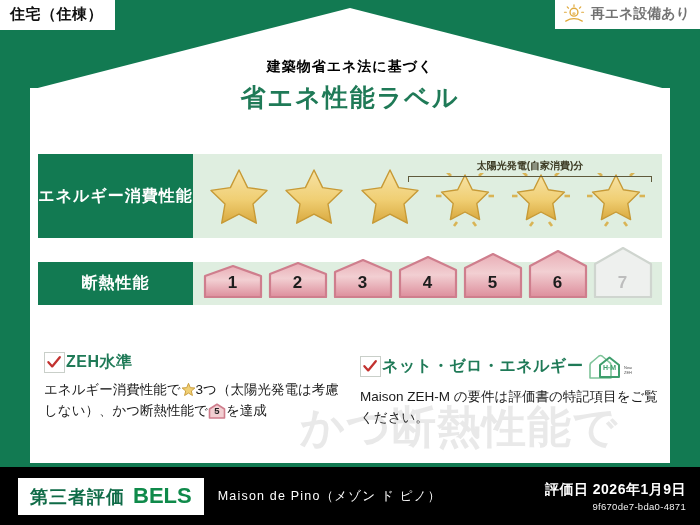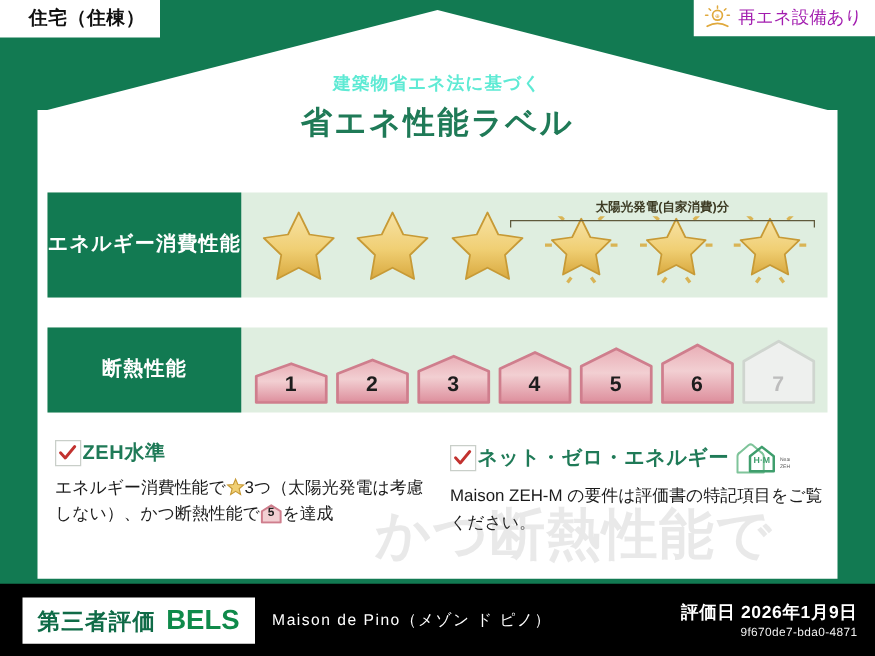--- a/index.html
+++ b/index.html
@@ -21,57 +21,57 @@
   .white-roof{
     position:absolute;left:30px;top:8px;width:640px;height:82px;
     background:#ffffff;
     clip-path:polygon(50% 0%, 100% 100%, 0% 100%);
   }
 
   
   #house-type-chip{
     position:absolute;left:0px;top:0px;
     background:#ffffff;
-    padding:5px 12px 6px 23px;
+    padding:5px 12px 6px 10px;
     font-size:15px;font-weight:bold;color:#111;
     letter-spacing:.5px;
     z-index:6;
   }
 
   
   #renewable-chip{
     position:absolute;right:0px;top:0px;
     background:#ffffff;
     padding:4px 10px 5px 8px;
     display:flex;align-items:center;gap:6px;
-    font-size:14px;font-weight:normal;color:#a21caf;
+    font-size:14px;font-weight:bold;color:#737373;
     z-index:6;
   }
   #renewable-chip .sun-ico{width:22px;height:20px;display:block;}
 
   
   .title-wrap{
     position:absolute;left:0;top:58px;width:700px;text-align:center;z-index:5;
   }
   .title-sub{
-    font-size:14px;font-weight:bold;color:#5eead4;letter-spacing:1px;
+    font-size:14px;font-weight:bold;color:#000000;letter-spacing:1px;
     margin-bottom:5px;
   }
   .title-main{
     font-size:25px;font-weight:bold;color:#1f7a57;letter-spacing:2px;
   }
 
   
   .row{
     position:absolute;left:38px;width:624px;
     display:flex;align-items:stretch;
     background:#dfeee0;
   }
   #row-energy{top:154px;height:84px;}
-  #row-insulation{top:262px;height:68px;}
+  #row-insulation{top:262px;height:43px;}
 
   .row-label{
     width:155px;flex:none;background:#127a52;color:#fff;
     display:flex;align-items:center;justify-content:center;
     font-size:16px;font-weight:bold;line-height:1.28;letter-spacing:1px;
   }
   .row-body{flex:1;position:relative;padding-left:16px;}
 
   
   .stars{

